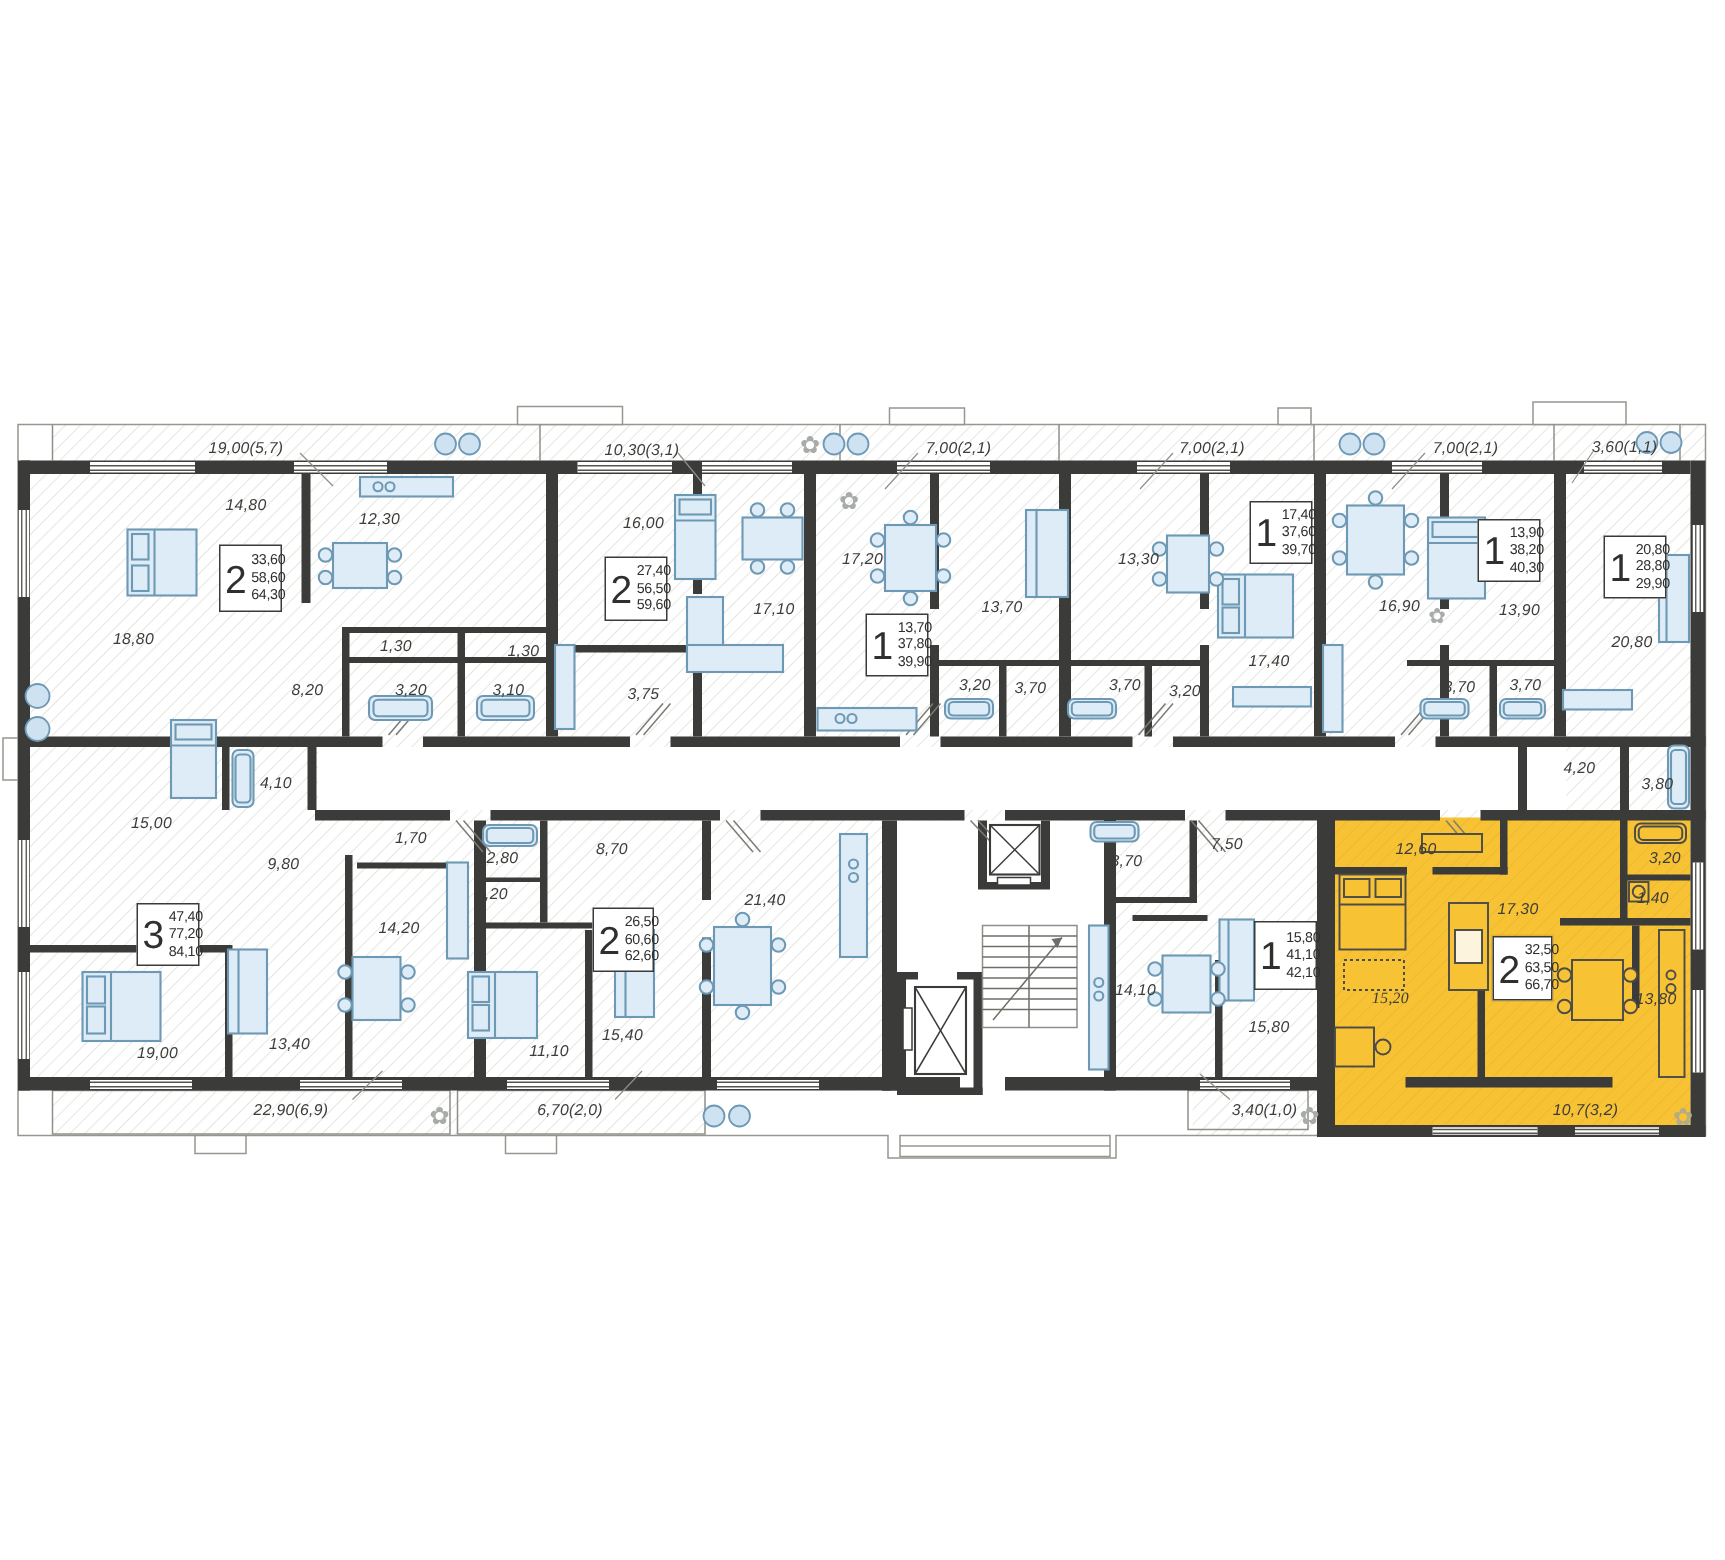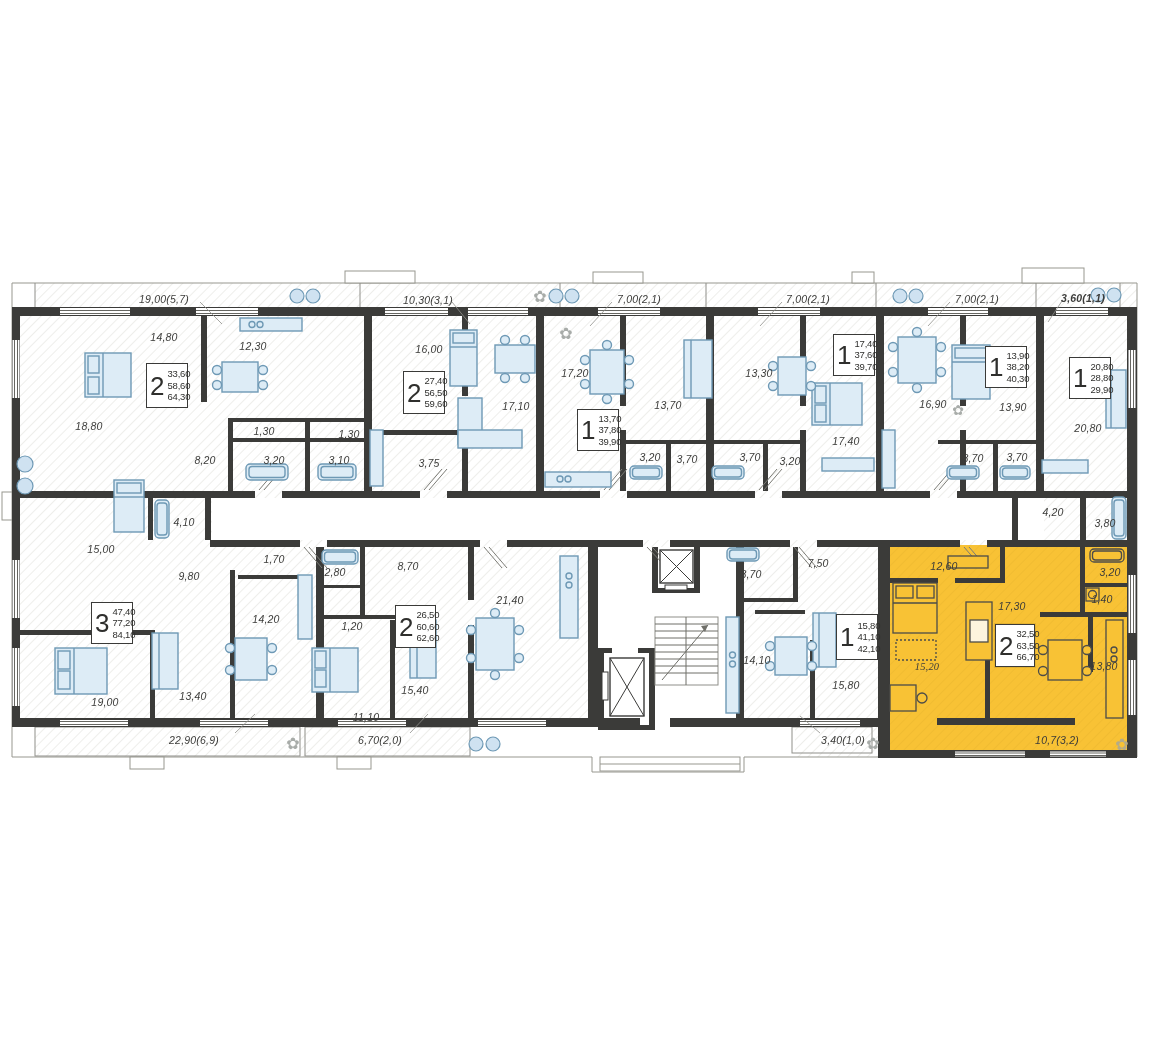--- a/index.html
+++ b/index.html
@@ -490,21 +490,21 @@
 </svg>
 
 <div id="selected-unit-region" title=""></div>
 
 <div id="labels-layer">
       <span class="room-label" style="left: 164px; top: 299px;">19,00(5,7)</span>
       <span class="room-label" style="left: 428px; top: 300px;">10,30(3,1)</span>
       <span class="room-label" style="left: 639px; top: 299px;">7,00(2,1)</span>
       <span class="room-label" style="left: 808px; top: 299px;">7,00(2,1)</span>
       <span class="room-label" style="left: 977px; top: 299px;">7,00(2,1)</span>
-      <span class="room-label" style="left: 1083px; top: 298px; font-weight: bold;">3,60(1,1)</span>
+      <span class="room-label" style="left: 1083px; top: 298px;">3,60(1,1)</span>
       <span class="room-label" style="left: 164px; top: 337px;">14,80</span>
       <span class="room-label" style="left: 253px; top: 346px;">12,30</span>
       <span class="room-label" style="left: 89px; top: 426px;">18,80</span>
       <span class="room-label" style="left: 205px; top: 460px;">8,20</span>
       <span class="room-label" style="left: 264px; top: 431px;">1,30</span>
       <span class="room-label" style="left: 349px; top: 434px;">1,30</span>
       <span class="room-label" style="left: 274px; top: 460px;">3,20</span>
       <span class="room-label" style="left: 339px; top: 460px;">3,10</span>
       <span class="room-label" style="left: 429px; top: 349px;">16,00</span>
       <span class="room-label" style="left: 516px; top: 406px;">17,10</span>
@@ -525,25 +525,25 @@
       <span class="room-label" style="left: 1053px; top: 512px;">4,20</span>
       <span class="room-label" style="left: 1105px; top: 523px;">3,80</span>
       <span class="room-label" style="left: 101px; top: 549px;">15,00</span>
       <span class="room-label" style="left: 184px; top: 522px;">4,10</span>
       <span class="room-label" style="left: 189px; top: 576px;">9,80</span>
       <span class="room-label" style="left: 274px; top: 559px;">1,70</span>
       <span class="room-label" style="left: 266px; top: 619px;">14,20</span>
       <span class="room-label" style="left: 105px; top: 702px;">19,00</span>
       <span class="room-label" style="left: 193px; top: 696px;">13,40</span>
       <span class="room-label" style="left: 335px; top: 572px;">2,80</span>
-      <span class="room-label" style="left: 352px; top: 596px; margin-top: 30px;">1,20</span>
+      <span class="room-label" style="left: 328px; top: 596px;">1,20</span>
       <span class="room-label" style="left: 408px; top: 566px;">8,70</span>
       <span class="room-label" style="left: 510px; top: 600px;">21,40</span>
       <span class="room-label" style="left: 415px; top: 690px;">15,40</span>
-      <span class="room-label" style="left: 366px; top: 701px; margin-top: 16px;">11,10</span>
+      <span class="room-label" style="left: 366px; top: 701px;">11,10</span>
       <span class="room-label" style="left: 751px; top: 574px;">3,70</span>
       <span class="room-label" style="left: 818px; top: 563px;">7,50</span>
       <span class="room-label" style="left: 757px; top: 660px;">14,10</span>
       <span class="room-label" style="left: 846px; top: 685px;">15,80</span>
       <span class="room-label" style="left: 944px; top: 566px;">12,60</span>
       <span class="room-label" style="left: 1012px; top: 606px; text-align: right;">17,30</span>
       <span class="room-label" style="left: 927px; top: 666px; font-family: Liberation Serif, serif;">15,20</span>
       <span class="room-label" style="left: 1104px; top: 666px;">13,80</span>
       <span class="room-label" style="left: 1110px; top: 572px;">3,20</span>
       <span class="room-label" style="left: 1102px; top: 599px;">1,40</span>

